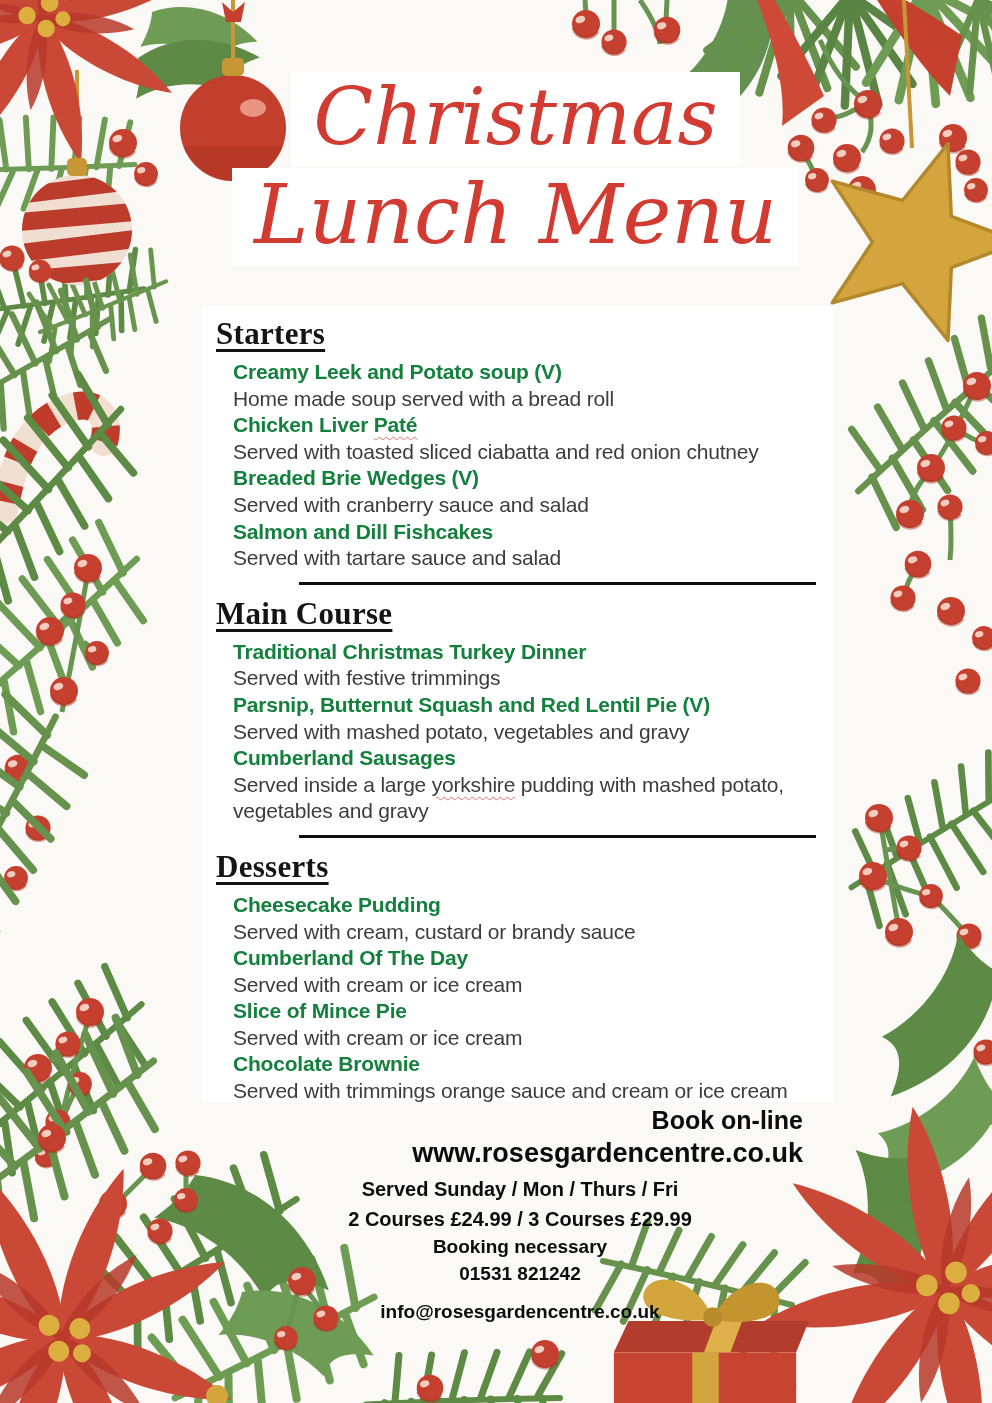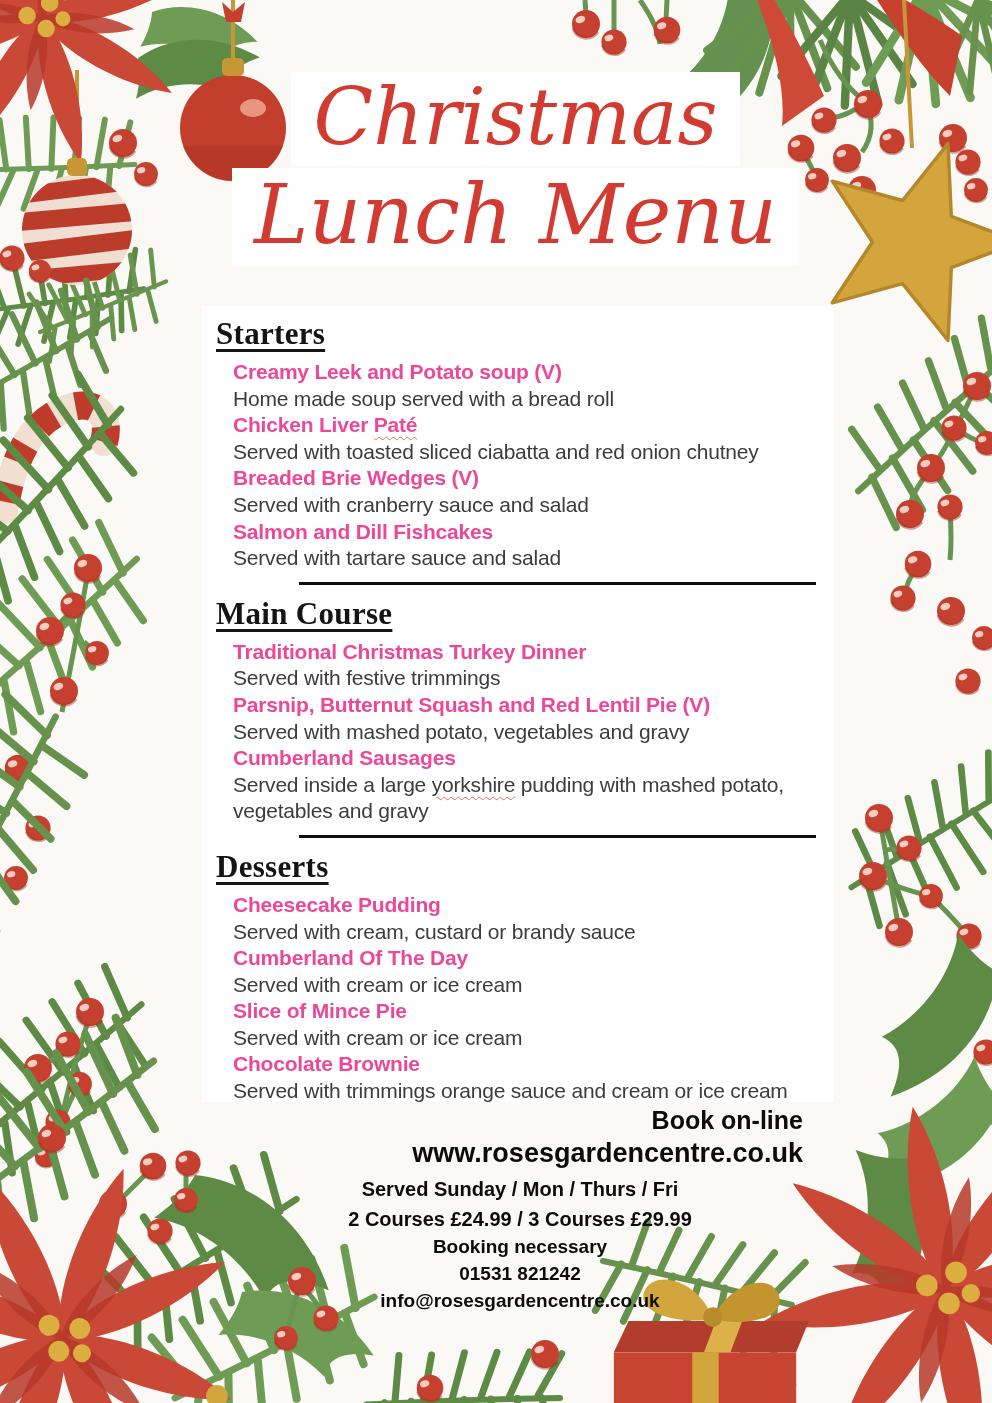--- a/index.html
+++ b/index.html
@@ -26,40 +26,40 @@
     position:absolute;left:202px;top:306px;width:632px;height:796px;
     background:#ffffff;z-index:1;box-sizing:border-box;padding-top:10px;
   }
   .section-heading{
     margin:0 0 7px 14px;
     font-family:"Liberation Serif",serif;font-size:31px;font-weight:bold;color:#141414;
     text-decoration:underline;text-decoration-thickness:2.5px;text-underline-offset:5px;
     letter-spacing:.3px;
   }
   .items{margin:0 14px 0 31px;font-size:21px;line-height:26.6px;letter-spacing:-0.2px;}
-  .item-name{margin:0;font-weight:bold;color:#ec4899;}
+  .item-name{margin:0;font-weight:bold;color:#15803d;}
   .item-desc{margin:0;color:#3c3c3c;}
   .divider{border:none;border-top:3px solid #0d0d0d;width:517px;margin:10px 0 11px 97px;}
   .sc{
     text-decoration:underline;text-decoration-style:wavy;
     text-decoration-color:#e0736a;text-decoration-thickness:1px;text-underline-offset:4px;
   }
 
   
   .footer-a{position:absolute;top:1106px;left:203px;width:600px;text-align:right;z-index:1;
             color:#0c0c0c;font-weight:bold;}
   .book-label{font-size:25px;}
   .website{font-size:27px;margin-top:3px;}
   .footer-b{position:absolute;top:1178px;left:220px;width:600px;text-align:center;z-index:1;
             color:#0c0c0c;font-weight:bold;}
   .served{font-size:20px;margin:0 0 7px;}
   .prices{font-size:20px;margin:0 0 5px;}
   .booking{font-size:19px;margin:0 0 5px;}
   .phone{font-size:19px;margin:0 0 5px;}
-  .email{font-size:19px;margin:5px;}
+  .email{font-size:19px;margin:16px;}
 </style>
 </head>
 <body>
 
 <svg class="decor-svg" width="992" height="1403" viewBox="0 0 992 1403" aria-hidden="true">
   <defs>
     <g id="berry">
       <circle r="14" fill="#c5402f"></circle>
       <path d="M-13 4 A14 14 0 0 0 12 8" stroke="#a2301f" stroke-width="3" fill="none" opacity=".45"></path>
       <ellipse cx="-4" cy="-6" rx="5" ry="3.5" fill="#f4cdc0" transform="rotate(-18)"></ellipse>

